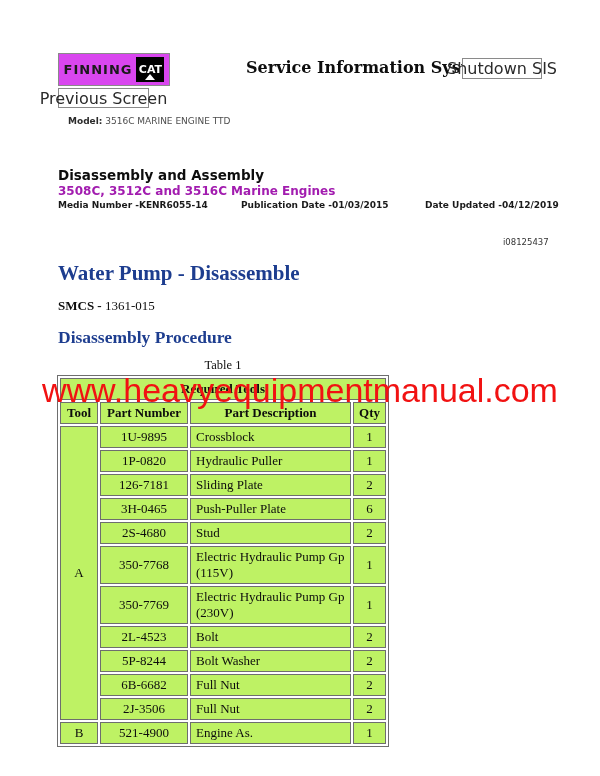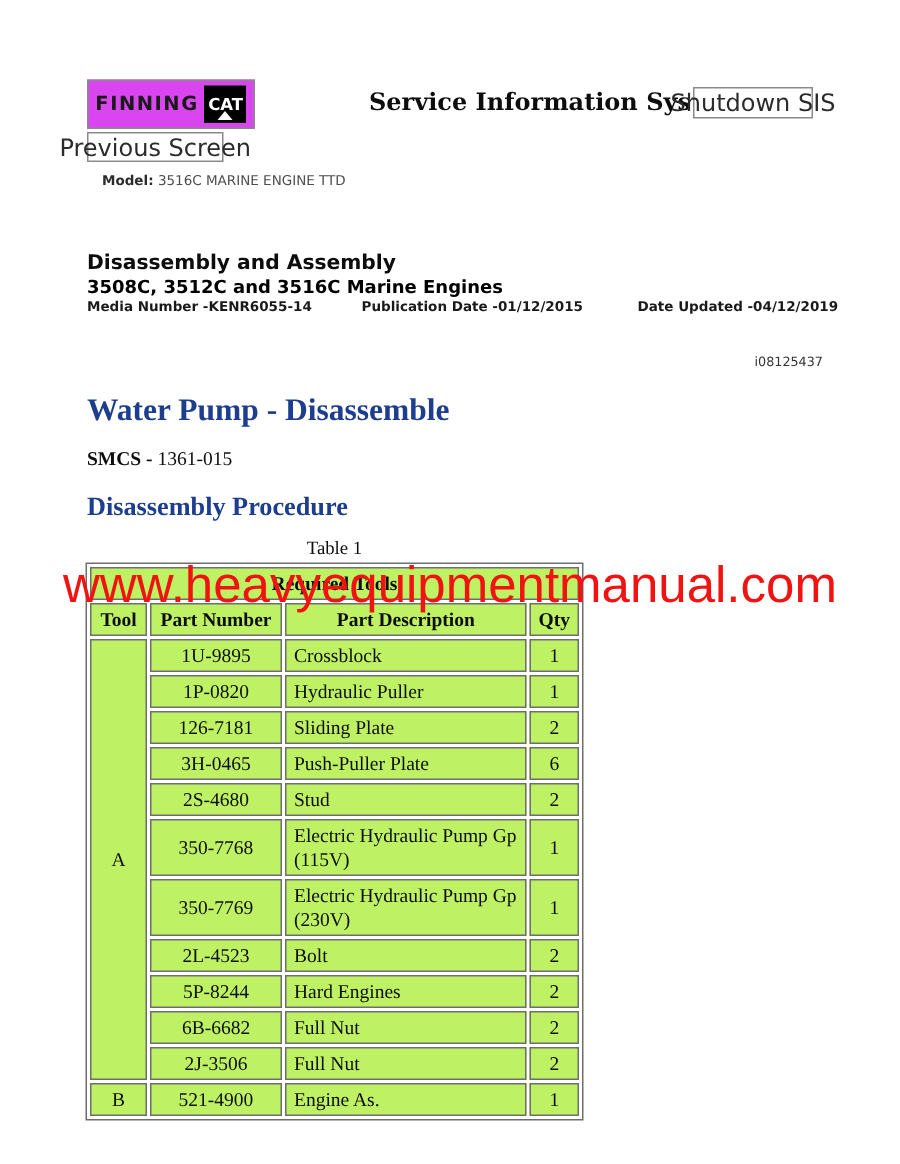--- a/index.html
+++ b/index.html
@@ -70,21 +70,21 @@
   .product-info .lbl { font-weight: bold; color: #2b2b2b; }
   .back-icon { color: #4d4d4d; font-size: 9px; margin-right: 2px; cursor: pointer; }
 
   
   .section-title {
     position: absolute; left: 58px; top: 167px;
     font-size: 13.5px; font-weight: bold; color: #0d0d0d; white-space: nowrap;
   }
   .section-subtitle {
     position: absolute; left: 58px; top: 184px;
-    font-size: 12px; font-weight: bold; color: #000000; white-space: nowrap;
+    font-size: 12px; font-weight: bold; color: #a21caf; white-space: nowrap;
   }
   .media-row {
     position: absolute; left: 0; top: 200px; width: 600px;
     font-size: 9px; font-weight: bold; color: #1a1a1a;
   }
   .media-row span { position: absolute; white-space: nowrap; }
   .media-number { left: 58px; }
   .publication-date { left: 241px; }
   .date-updated { left: 425px; }
 
@@ -179,21 +179,21 @@
     <span class="lbl">Model:</span>
     <span>3516C MARINE ENGINE TTD</span>
   </div>
 </div>
 
 <div class="section-title">Disassembly and Assembly</div>
 <div class="section-subtitle">3508C, 3512C and 3516C Marine Engines</div>
 
 <div class="media-row">
   <span class="media-number">Media Number -KENR6055-14</span>
-  <span class="publication-date">Publication Date -01/12/2015</span>
+  <span class="publication-date">Publication Date -01/03/2015</span>
   <span class="date-updated">Date Updated -04/12/2019</span>
 </div>
 
 <div class="doc-id">i08125437</div>
 
 <div class="doc-title">Water Pump - Disassemble</div>
 
 <div class="smcs-line">
   <span class="lbl">SMCS -</span>
   <span>1361-015</span>
@@ -252,21 +252,21 @@
           <td class="desc-cell">Electric Hydraulic Pump Gp (230V)</td>
           <td class="qty-cell">1</td>
         </tr>
         <tr>
           <td class="pn-cell">2L-4523</td>
           <td class="desc-cell">Bolt</td>
           <td class="qty-cell">2</td>
         </tr>
         <tr>
           <td class="pn-cell">5P-8244</td>
-          <td class="desc-cell">Hard Engines</td>
+          <td class="desc-cell">Bolt Washer</td>
           <td class="qty-cell">2</td>
         </tr>
         <tr>
           <td class="pn-cell">6B-6682</td>
           <td class="desc-cell">Full Nut</td>
           <td class="qty-cell">2</td>
         </tr>
         <tr>
           <td class="pn-cell">2J-3506</td>
           <td class="desc-cell">Full Nut</td>

